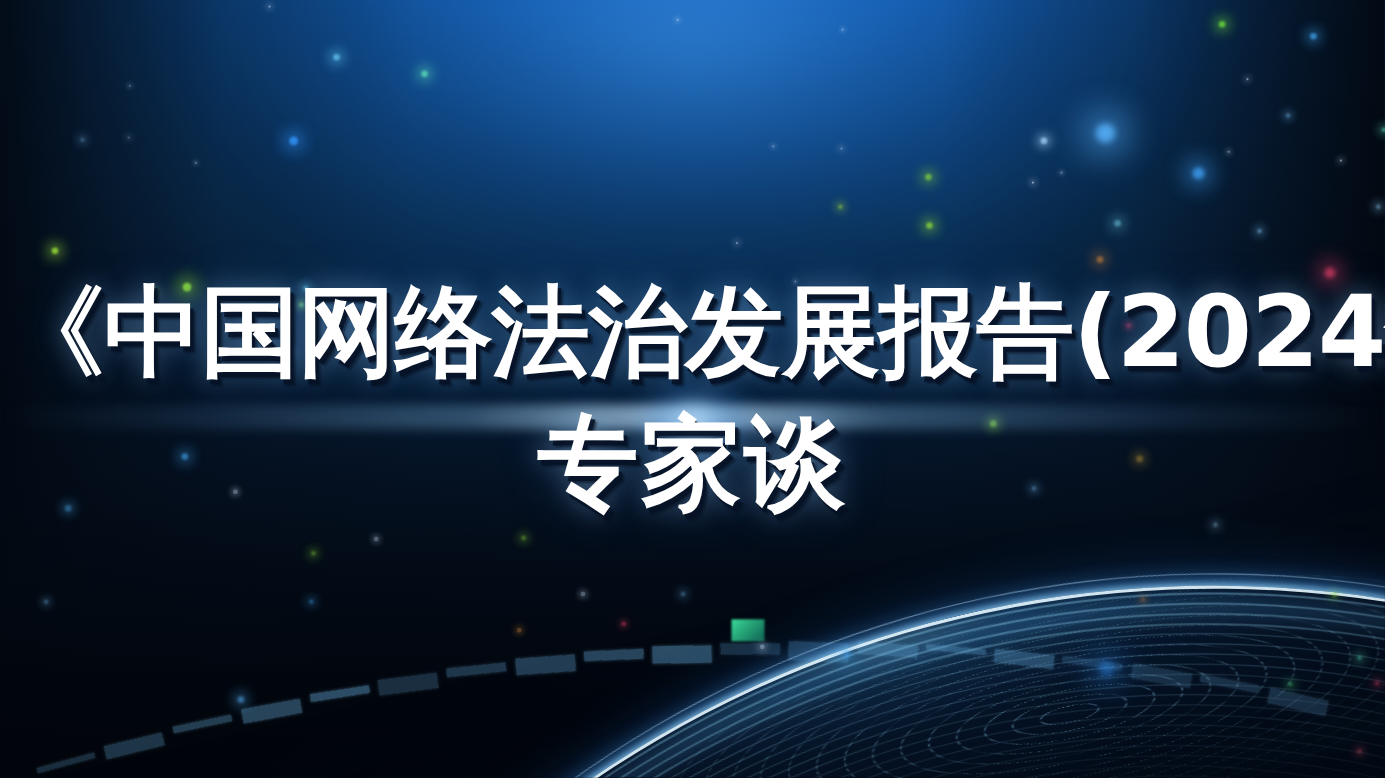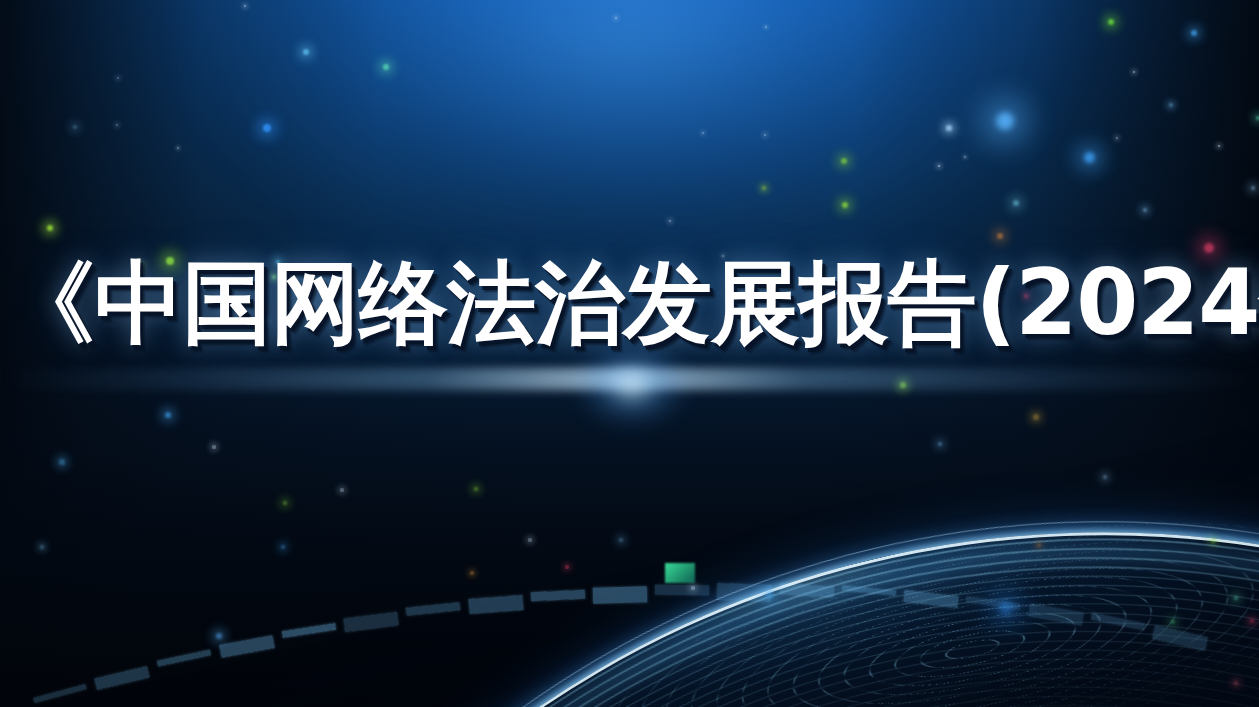--- a/index.html
+++ b/index.html
@@ -389,15 +389,16 @@
       <div class="dot" style="left: 691.2px; top: 586.2px; width: 3.6px; height: 3.6px; background: rgb(207, 230, 255); opacity: 0.45; filter: blur(0.6px); box-shadow: rgb(207, 230, 255) 0px 0px 6.84px 1.62px;"></div>
       <div class="dot" style="left: 470.4px; top: 571.4px; width: 3.2px; height: 3.2px; background: rgb(216, 144, 58); opacity: 0.4; filter: blur(0.7px); box-shadow: rgb(216, 144, 58) 0px 0px 6.08px 1.44px;"></div>
       <div class="dot" style="left: 565.4px; top: 565.4px; width: 3.2px; height: 3.2px; background: rgb(232, 64, 106); opacity: 0.42; filter: blur(0.7px); box-shadow: rgb(232, 64, 106) 0px 0px 6.08px 1.44px;"></div>
     </div>
 
   <div class="flare-streak"></div>
   <div class="flare-core"></div>
 
   <div class="titleblock">
     <div class="headline">《中国网络法治发展报告(2024年)》</div>
+    <div class="subline">专家谈</div>
   </div>
 
 </div>
 
 </body></html>

